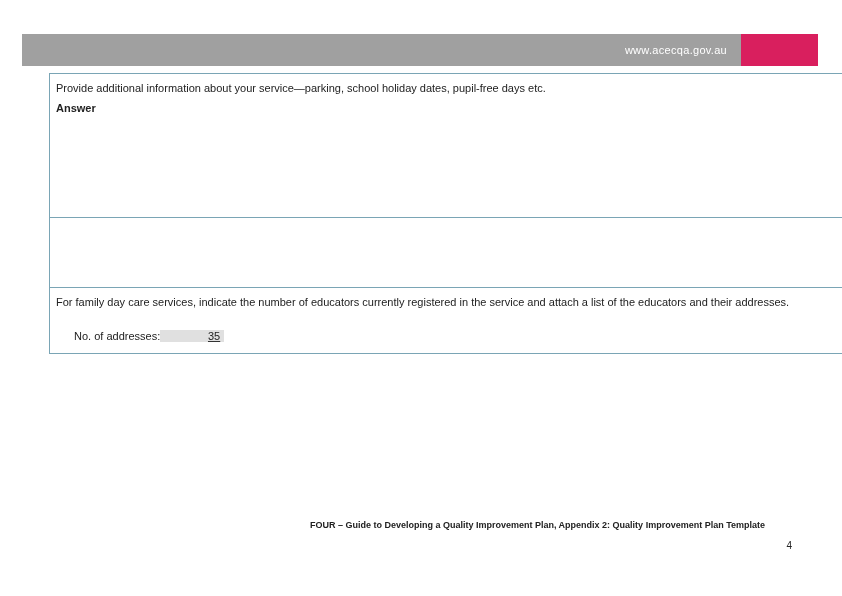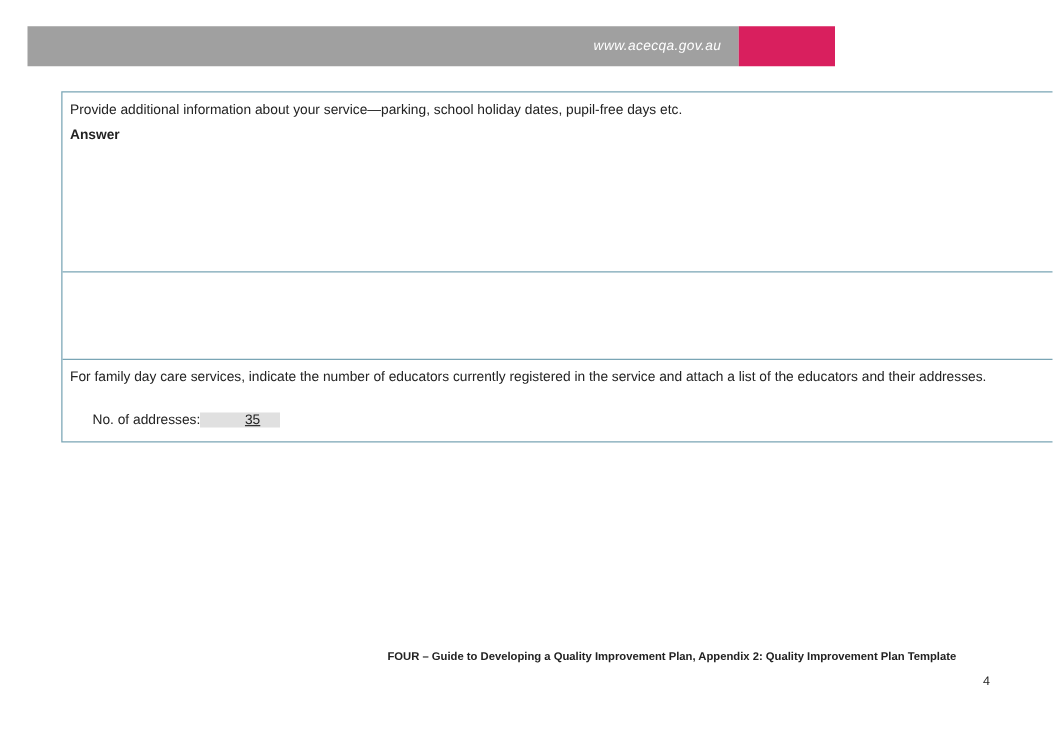--- a/index.html
+++ b/index.html
@@ -9,26 +9,25 @@
     }
     body {
       width: 842px;
       height: 596px;
       background: #ffffff;
       font-family: Arial, Helvetica, sans-serif;
       position: relative;
     }
     .header-bar {
       position: absolute;
-      top: 21px;
+      top: 34px;
       left: 22px;
-      width: 646px;
+      width: 796px;
       height: 32px;
       display: flex;
-      font-style: italic;
     }
     .header-grey {
       flex: 1;
       background: #a0a0a0;
       display: flex;
       align-items: center;
       justify-content: flex-end;
       padding-right: 14px;
     }
     .header-url {
@@ -83,21 +82,21 @@
     .educators-line {
       padding-left: 18px;
       font-size: 11px;
     }
     .underlined-field {
       display: inline-block;
       text-decoration: underline;
       text-decoration-color: #333;
       min-width: 64px;
       text-align: right;
-      padding-right: 16px;
+      padding-right: 4px;
       background: #e0e0e0;
     }
     .page-number {
       position: absolute;
       top: 540px;
       right: 50px;
       font-size: 10px;
       color: #222;
     }
     .footer-text {

